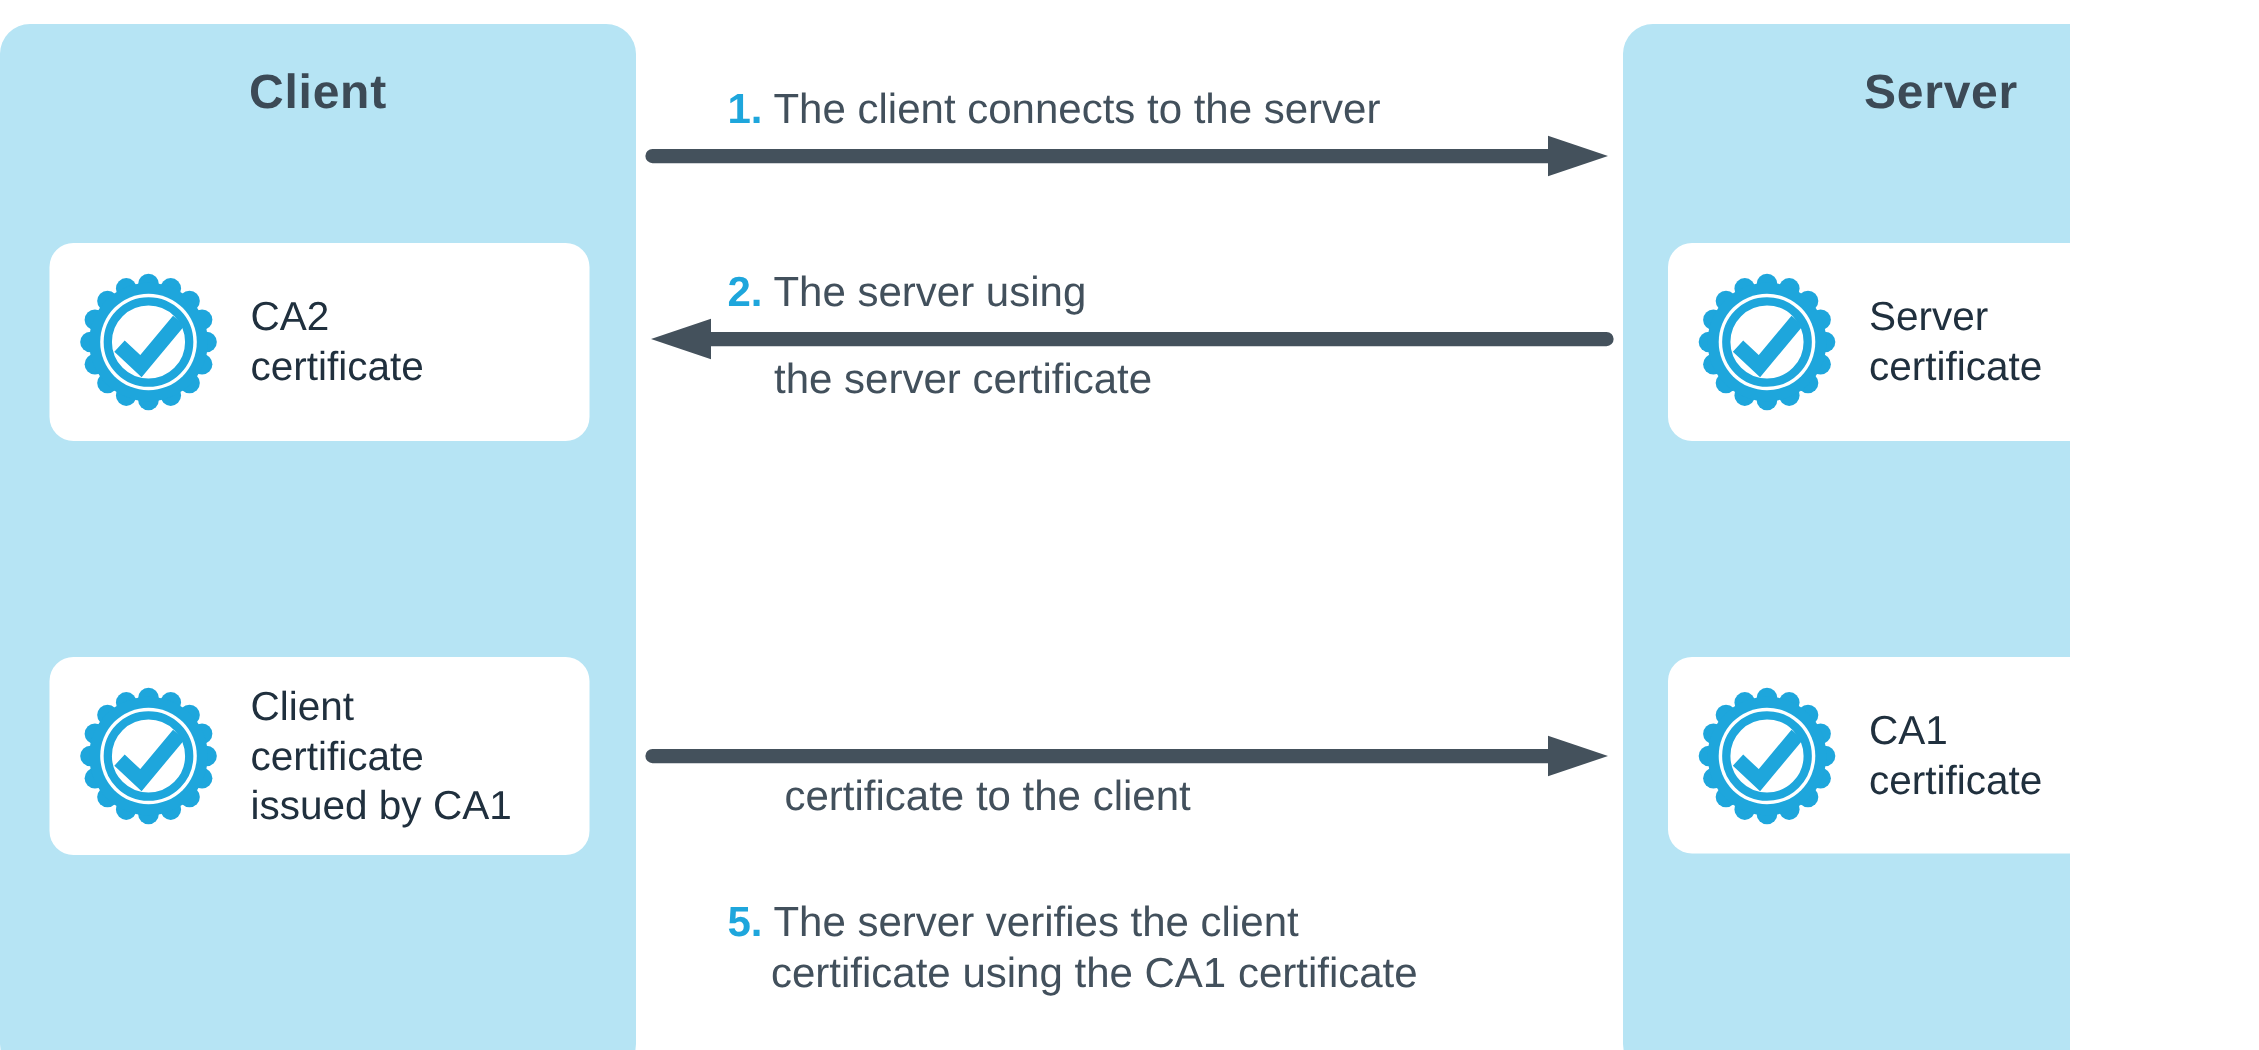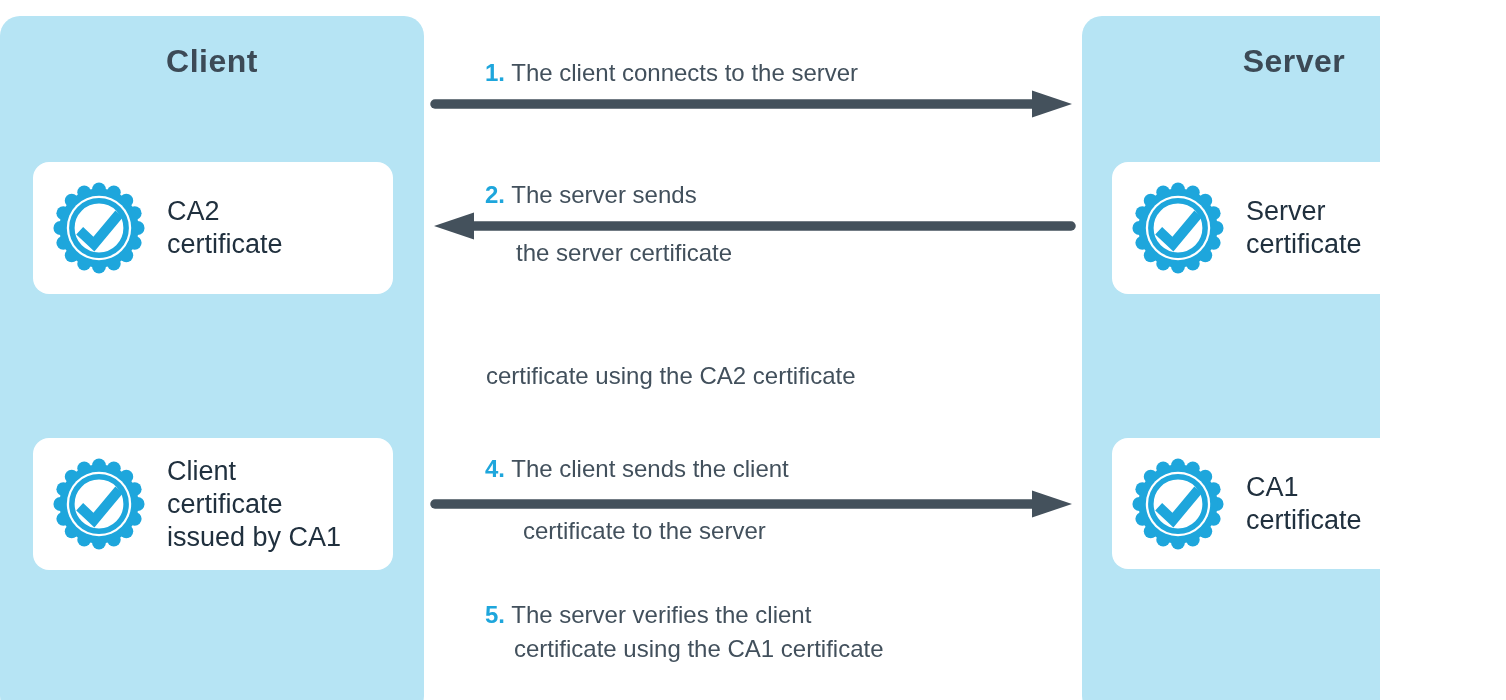--- a/index.html
+++ b/index.html
@@ -23,21 +23,21 @@
   .card{position:absolute;background:var(--card-bg);border-radius:16px;display:flex;align-items:center;padding-left:20px;gap:22px;}
   .card-text{font-size:27px;line-height:33px;color:var(--ink-dark);}
   .b{font-weight:400;}
 
   .badge{flex:0 0 auto;display:block;}
   .badge .petal,.badge .disc{fill:var(--accent);}
   .badge .gap{fill:#fff;}
   .badge .ring{fill:#fff;stroke:var(--accent);stroke-width:6;}
   .badge .check{fill:none;stroke:var(--accent);stroke-width:11;stroke-linecap:butt;stroke-linejoin:miter;}
 
-  .step-line{position:absolute;font-size:24px;line-height:34px;color:var(--ink-slate);white-space:nowrap;}
+  .step-line{position:absolute;font-size:28px;line-height:34px;color:var(--ink-slate);white-space:nowrap;}
   .num{color:var(--accent);font-weight:700;}
 
   .arrow{position:absolute;}
   .arrow line{stroke:var(--arrow);stroke-width:9.5;stroke-linecap:round;}
   .arrow polygon{fill:var(--arrow);}
 </style>
 </head>
 <body>
 
 <div class="canvas">
@@ -177,37 +177,33 @@
 
   <div class="step-line" style="left:485px;top:40px;">
     <span class="num">1.</span> <span>The client connects to the server</span>
   </div>
   <svg class="arrow" style="left:428px;top:74px;" width="644" height="28">
     <line x1="7" y1="14" x2="610" y2="14"></line>
     <polygon points="604,0.5 644,14 604,27.5"></polygon>
   </svg>
 
   <div class="step-line" style="left:485px;top:162px;">
-    <span class="num">2.</span> <span>The server sends</span>
+    <span class="num">2.</span> <span>The server using</span>
   </div>
   <svg class="arrow" style="left:430px;top:196px;" width="648" height="28">
     <line x1="38" y1="14" x2="641" y2="14"></line>
     <polygon points="44,0.5 4,14 44,27.5"></polygon>
   </svg>
   <div class="step-line" style="left:516px;top:220px;text-align:right;">the server certificate</div>
 
-  <div class="step-line" style="left:486px;top:343px;">certificate using the CA2 certificate</div>
-
-  <div class="step-line" style="left:485px;top:436px;">
-    <span class="num">4.</span> <span>The client sends the client</span>
-  </div>
+
   <svg class="arrow" style="left:428px;top:474px;" width="644" height="28">
     <line x1="7" y1="14" x2="610" y2="14"></line>
     <polygon points="604,0.5 644,14 604,27.5"></polygon>
   </svg>
-  <div class="step-line" style="left:523px;top:498px;">certificate to the server</div>
+  <div class="step-line" style="left:523px;top:498px;">certificate to the client</div>
 
   <div class="step-line" style="left:485px;top:582px;">
     <span class="num">5.</span> <span>The server verifies the client</span>
   </div>
   <div class="step-line" style="left:514px;top:616px;">certificate using the CA1 certificate</div>
 
 </div>
 
 </body></html>

